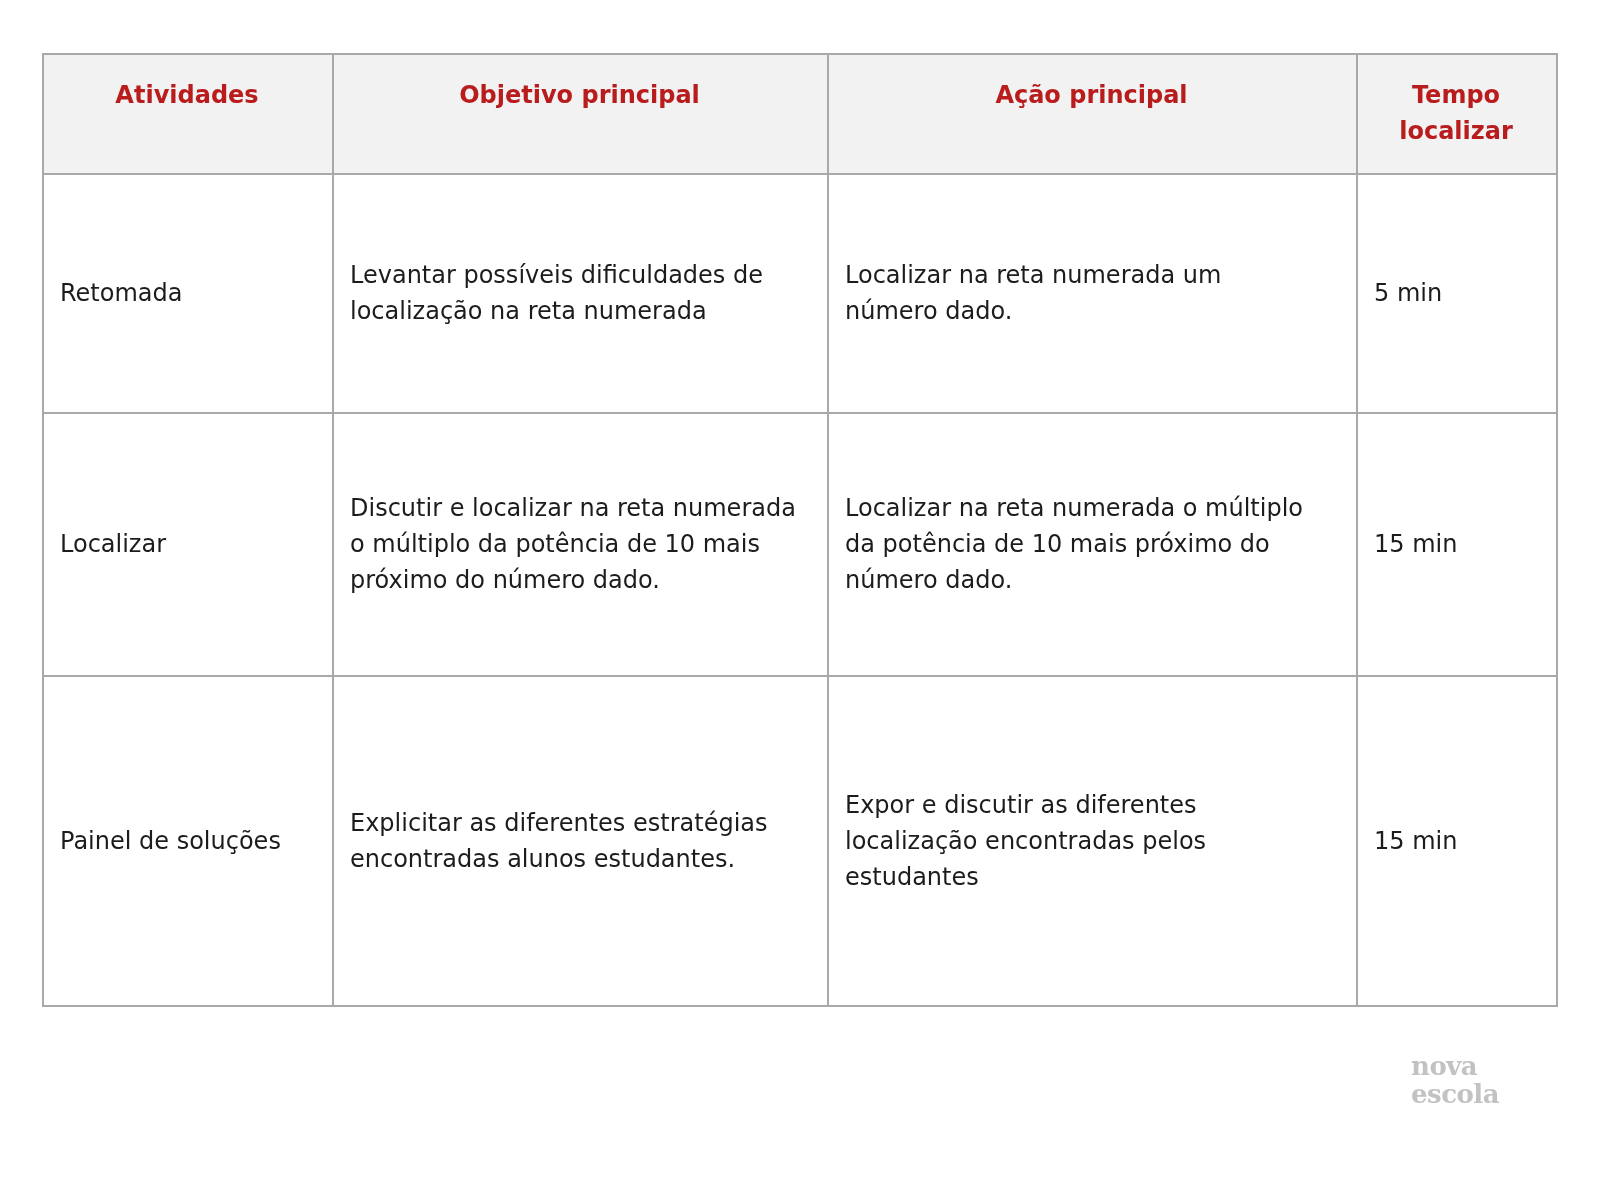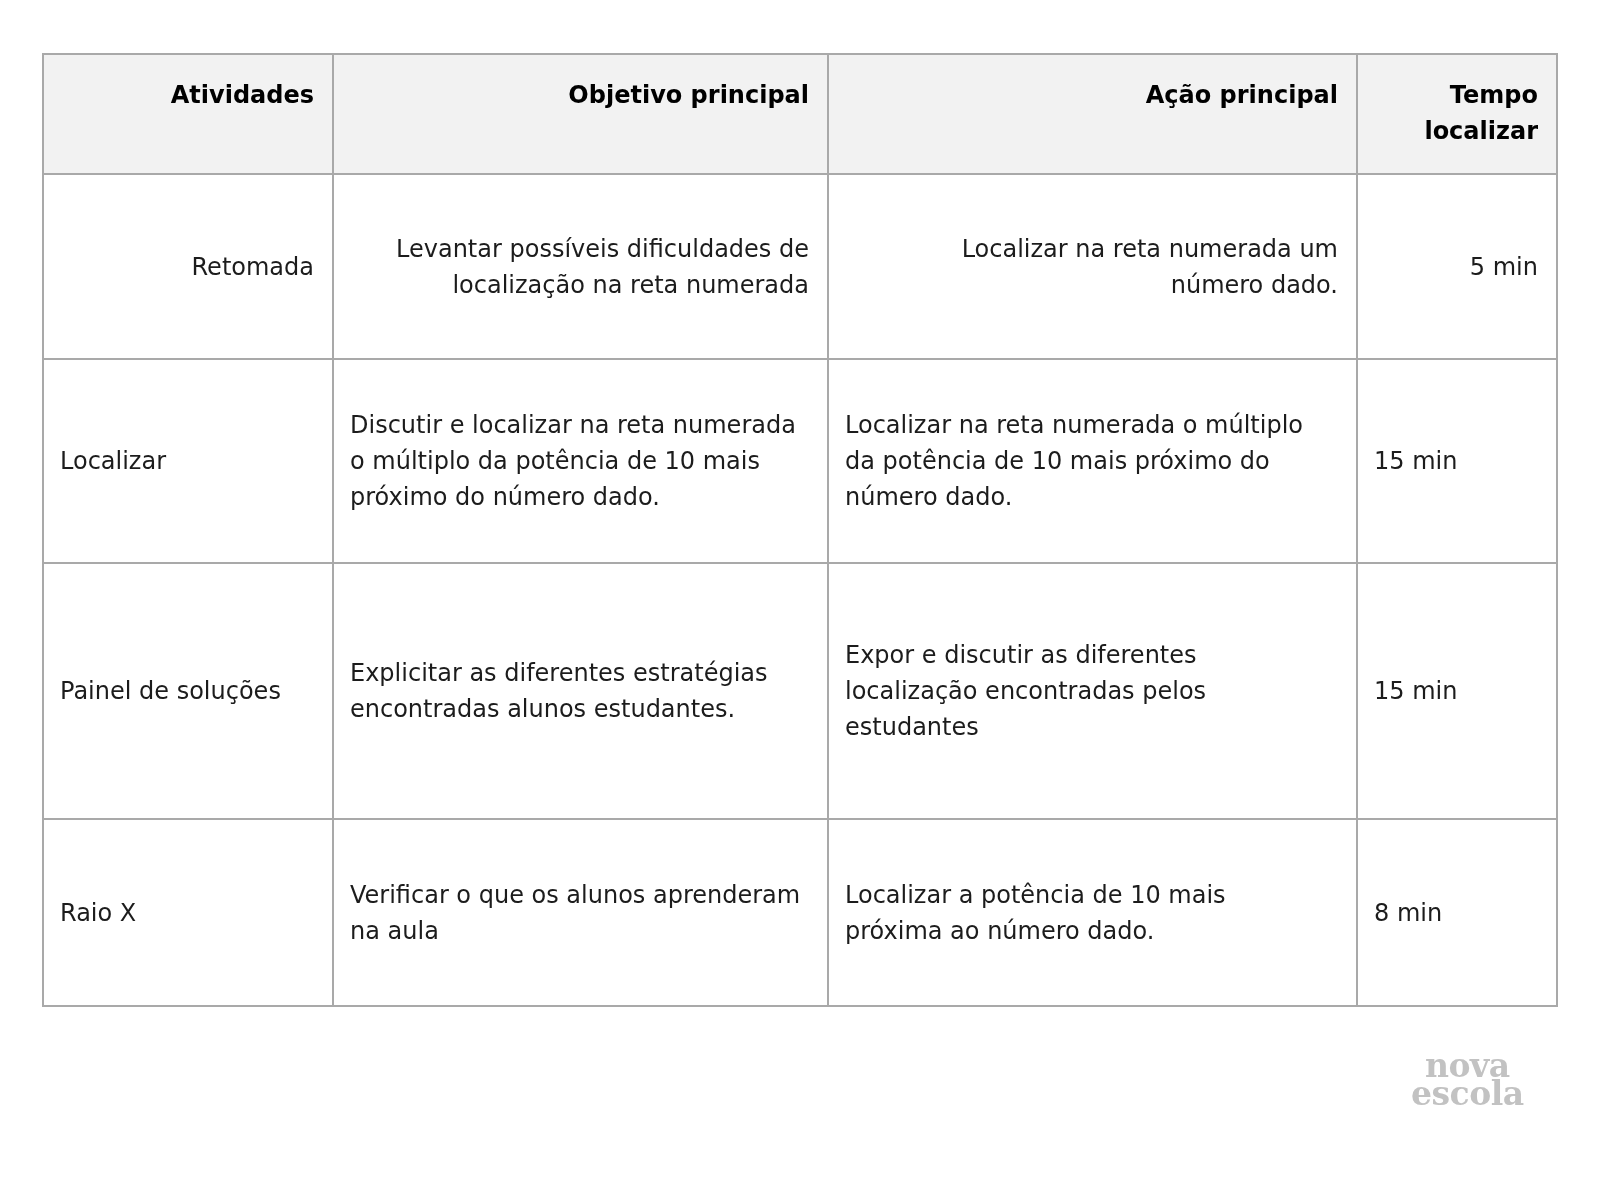--- a/index.html
+++ b/index.html
@@ -31,49 +31,49 @@
   }
   table.lesson-table th,
   table.lesson-table td {
     border: 2px solid #a9a9a9;
     white-space: pre-line;
     overflow: hidden;
   }
   table.lesson-table thead th {
     background: #f2f2f2;
     font-weight: bold;
-    text-align: right;
+    text-align: center;
     vertical-align: top;
     padding: 22px 18px 12px 16px;
-    color: #000000;
+    color: #b91c1c;
   }
   table.lesson-table tbody td {
     background: #ffffff;
     vertical-align: middle;
     padding: 10px 18px 10px 16px;
     font-weight: normal;
   }
   thead tr        { height: 120px; }
-  tbody tr:nth-child(1) { height: 138px; text-align: right; }
+  tbody tr:nth-child(1) { height: 138px; }
   tbody tr:nth-child(2) { height: 152px; }
   tbody tr:nth-child(3) { height: 191px; }
   tbody tr:nth-child(4) { height: 139px; }
   tbody tr:nth-child(5) { height: 214px; }
 
   .brand-logo {
     position: absolute;
     left: 1411px;
     top: 1052px;
     font-family: "DejaVu Serif", "Liberation Serif", serif;
     font-weight: bold;
-    font-size: 33px;
+    font-size: 26px;
     line-height: 28px;
     letter-spacing: -0.5px;
     color: #c2c2c2;
-    text-align: center;
+    text-align: left;
     user-select: none;
   }
 </style>
 </head>
 <body>
 
 <div class="page">
 
   <table class="lesson-table">
     <colgroup>
@@ -111,28 +111,20 @@
       </tr>
       <tr>
         <td>Painel de soluções</td>
         <td>Explicitar as diferentes estratégias
 encontradas alunos estudantes.</td>
         <td>Expor e discutir as diferentes
 localização encontradas pelos
 estudantes</td>
         <td>15 min</td>
       </tr>
-      <tr>
-        <td>Raio X</td>
-        <td>Verificar o que os alunos aprenderam
-na aula</td>
-        <td>Localizar a potência de 10 mais
-próxima ao número dado.</td>
-        <td>8 min</td>
-      </tr>
     </tbody>
   </table>
 
   <div class="brand-logo">
     <div>nova</div>
     <div>escola</div>
   </div>
 
 </div>
 

